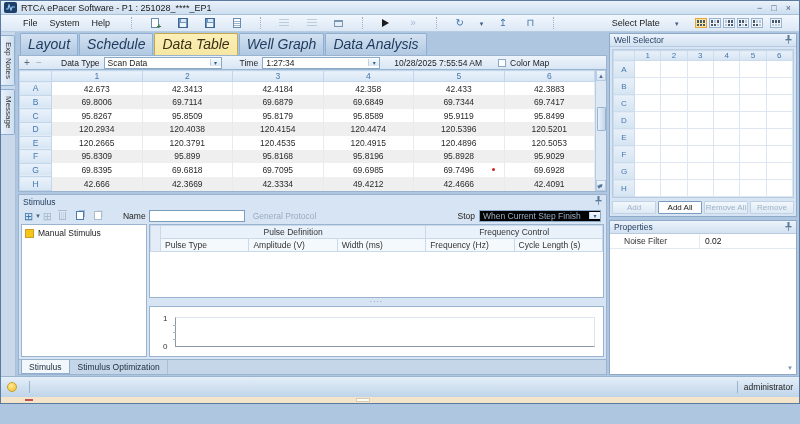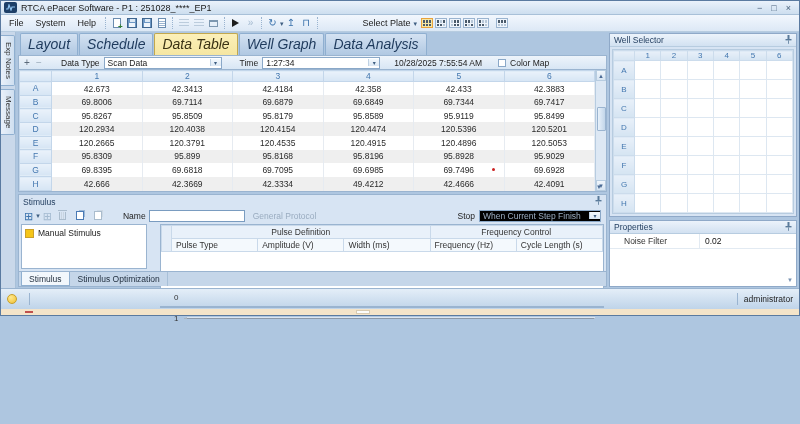--- a/index.html
+++ b/index.html
@@ -1,28 +1,28 @@
 <!DOCTYPE html>
 <html style="--accent-tab: #f5e6a2; --selection-orange: #e8a33d; --marker-red: #cc2222; --swatch-yellow: #f5c518; --status-dot: #f0c033; --taskbar-tan: #f4e4c9;"><head>
 <meta charset="utf-8">
 <style>
 * { margin:0; padding:0; box-sizing:border-box; }
 html,body { width:800px; height:424px; overflow:hidden; }
 body { font-family:"Liberation Sans",sans-serif; font-size:9px; color:#222; background:#aec6e0; }
-.window { width:800px; height:316px; border:1px solid #5a7aa0; display:flex; flex-direction:column; background:#aec6e0; }
+.window { width:800px; height:404px; border:1px solid #5a7aa0; display:flex; flex-direction:column; background:#aec6e0; }
 
 
 .titlebar { flex:0 0 14px; background:linear-gradient(#eaf2fb,#cddeef); display:flex; align-items:center; gap:4px; padding:0 3px; border-bottom:1px solid #a8c0d8; }
 .app-icon { width:13px; height:11px; background:#1d3f68; border-radius:2px; display:flex; align-items:center; justify-content:center; }
 .title-text { font-size:9px; color:#1a1a1a; white-space:nowrap; }
 .win-controls { margin-left:auto; display:flex; gap:9px; padding-right:5px; color:#49617c; font-size:9px; line-height:10px; }
 .win-controls span { cursor:default; }
 
 
-.menubar { flex:0 0 17px; background:linear-gradient(#f2f7fd,#dcE8f5); display:flex; align-items:center; padding:0 2px; border-bottom:1px solid #b7cce0; white-space:nowrap; }
+.menubar { flex:0 0 17px; background:linear-gradient(#f2f7fd,#dcE8f5); display:flex; align-items:center; padding:0 16px; border-bottom:1px solid #b7cce0; white-space:nowrap;justify-content:space-between; }
 .mi { padding:2px 6px; color:#222; }
 .sep { width:0; height:12px; border-left:1px dotted #9ab4d0; margin:0 3px; }
 .ic { display:inline-flex; align-items:center; justify-content:center; width:15px; height:14px; }
 .glyph { color:#3d74ad; font-size:10px; line-height:10px; }
 .glyph.dim { color:#a4bad0; }
 .pg { width:8px; height:10px; background:#fff; border:1px solid #6a8cb0; position:relative; }
 .pg.plus::after { content:"+"; position:absolute; right:-3px; bottom:-4px; color:#2f7d2f; font-size:8px; font-weight:bold; }
 .pg.lines { background:linear-gradient(#fff 0 2px,#9ab4d0 2px 3px,#fff 3px 4px,#9ab4d0 4px 5px,#fff 5px 6px,#9ab4d0 6px 7px,#fff 7px 10px); }
 .floppy { width:10px; height:10px; background:#6d97c4; border:1px solid #3f6690; position:relative; }
 .floppy::before { content:""; position:absolute; top:0; left:2px; width:5px; height:3px; background:#dce8f4; }
@@ -80,21 +80,21 @@
 .pin { margin-left:auto; }
 .stim-toolbar { flex:0 0 17px; display:flex; align-items:center; gap:3px; padding:0 5px; font-size:8.5px; white-space:nowrap; }
 .ic-trash { width:7px; height:8px; border:1px solid #aabccd; border-top:none; background:repeating-linear-gradient(90deg,transparent 0 1px,#c8d4e0 1px 2px); position:relative; }
 .ic-trash::before { content:""; position:absolute; top:-2px; left:-2px; right:-2px; height:1px; background:#aabccd; }
 .ic-copy { width:8px; height:9px; border:1px solid #4a7ab5; background:#fff; box-shadow:2px -2px 0 -1px #9ab8d8; }
 .ic-copy.dim { border-color:#aabccd; box-shadow:2px -2px 0 -1px #ccd8e4; }
 .name-label { margin-left:14px;text-align:center; }
 .name-input { width:96px; height:12px; background:#fff; border:1px solid #7a9cc0; }
 .ghost { color:#9aacc0; margin-left:5px; }
 .stop-group { margin-left:auto; display:flex; align-items:center; gap:4px; }
-.stim-body { flex:1; min-height:0; display:flex; padding:0 2px 2px; gap:13px; }
+.stim-body { flex:1; min-height:0; display:flex; padding:0 2px 2px; gap:2px; }
 .stim-list { flex:0 0 126px; background:#fff; border:1px solid #9ab4d0; overflow:hidden; }
 .sl-item { display:flex; align-items:center; gap:4px; padding:3px 2px 2px 3px; font-size:8.5px; color:#222; }
 .swatch { width:9px; height:9px; background:var(--swatch-yellow,#f5c518); border:1px solid #caa02c; }
 .stim-right { flex:1; min-width:0; display:flex; flex-direction:column; }
 .pulse-wrap { flex:0 0 74px; background:#fff; border:1px solid #9ab4d0; overflow:hidden; }
 table.pulse { width:100%; border-collapse:collapse; table-layout:fixed; }
 table.pulse th { height:13px; font-size:8.5px; font-weight:normal; border:1px solid #c9d9ea; color:#333; overflow:hidden; white-space:nowrap; }
 table.pulse th.handle { width:10px; background:#e4edf7; }
 table.pulse th.grp { background:#e9f1fa; }
 table.pulse th.colh { background:#f4f9fd; text-align:left; padding-left:4px; }
@@ -569,20 +569,26 @@
                   <td></td>
                   <td></td>
                   <td></td>
                   <td></td>
                   <td></td>
                   <td></td>
                 </tr>
               </tbody>
           </table>
         </div>
+        <div class="well-buttons">
+            <button class="wbtn">Add</button>
+            <button class="wbtn on">Add All</button>
+            <button class="wbtn">Remove All</button>
+            <button class="wbtn">Remove</button>
+          </div>
       </div>
 
       <div class="panel props-panel">
         <div class="panel-title">
           <span>Properties</span>
           <span class="pin">
             <svg width="7" height="9" viewBox="0 0 7 9">
                 <rect x="2.5" y="0" width="2" height="4" fill="#5a7a9a"></rect>
                 <rect x="0.5" y="4" width="6" height="1.4" fill="#5a7a9a"></rect>
                 <rect x="3.1" y="5.4" width="0.8" height="3.4" fill="#5a7a9a"></rect>

